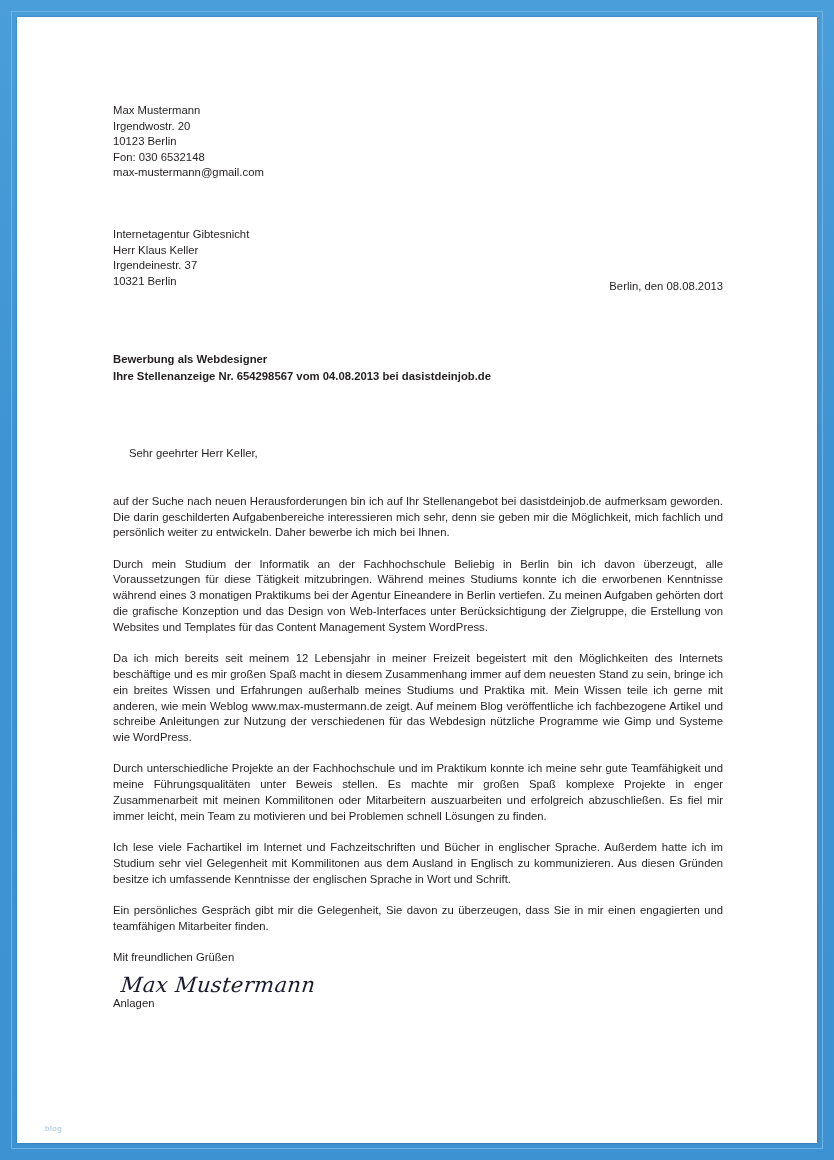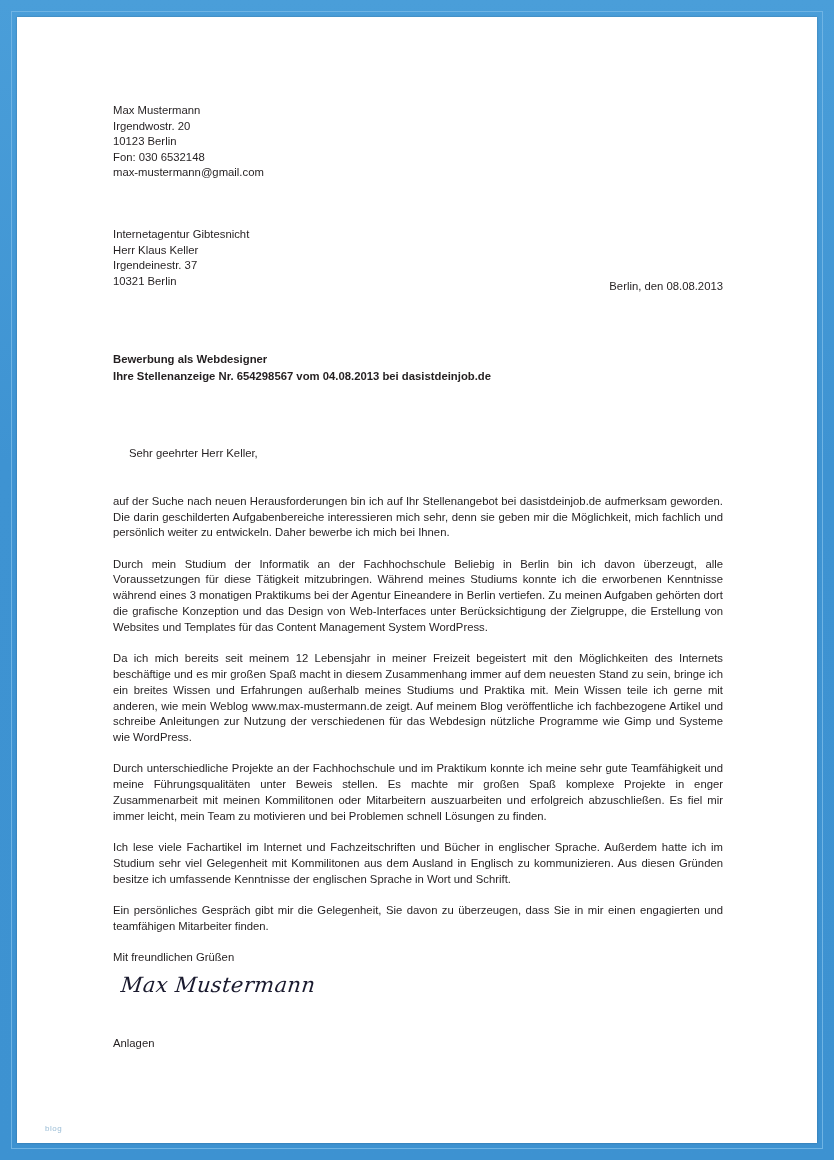--- a/index.html
+++ b/index.html
@@ -89,21 +89,20 @@
     font-family: "DejaVu Serif", serif;
     font-style: italic;
     font-size: 21px;
     letter-spacing: 0.4px;
     color: #1a1a2e;
     margin: 12px 0 0 8px;
     transform: skewX(-6deg);
     display: inline-block;
   }
   .attachments {
-    margin-top: 40px;
   }
   .corner-tag {
     position: absolute;
     left: 22px;
     bottom: 10px;
     font-size: 8px;
     color: #9bbdd6;
     letter-spacing: 0.5px;
     padding-left: 6px;
   }

